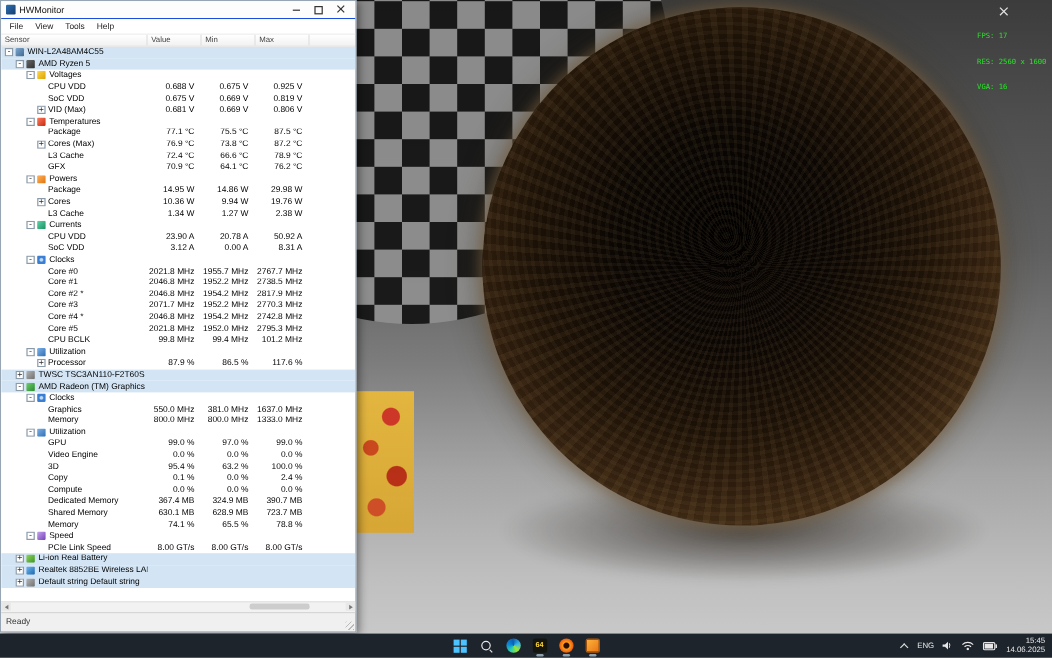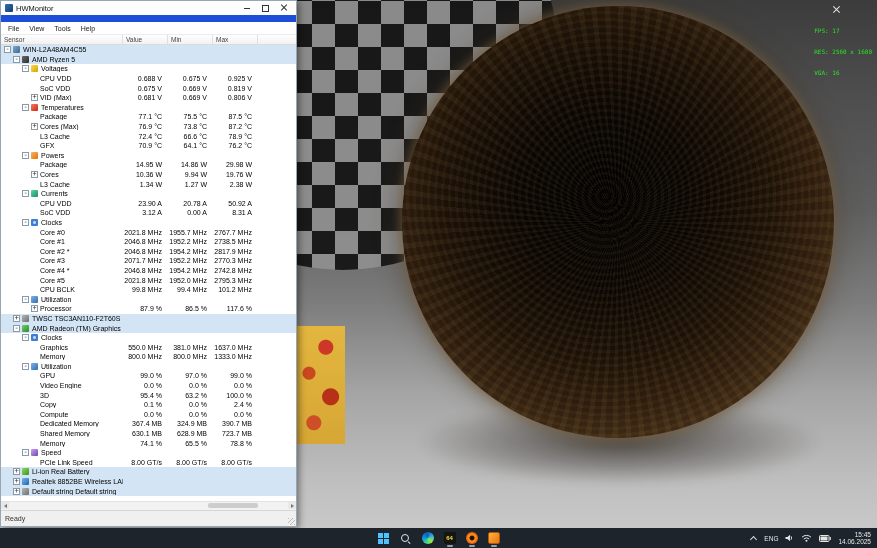--- a/index.html
+++ b/index.html
@@ -31,21 +31,21 @@
   .overlay{position:absolute;top:13px;right:5px;font-family:"DejaVu Sans Mono",monospace;
     font-size:6px;line-height:7px;color:#27e427;text-align:left;white-space:pre}
   .scene-close{position:absolute;top:5px;right:36px;width:9px;height:9px}
   .scene-close::before,.scene-close::after{content:'';position:absolute;left:0;top:4px;width:9px;height:1px;background:#e6e6e6}
   .scene-close::before{transform:rotate(45deg)}
   .scene-close::after{transform:rotate(-45deg)}
 
   
   .hwm{position:absolute;left:0;top:0;width:297px;height:527px;background:#fff;border:1px solid #98a6b3;
     box-sizing:border-box;display:flex;flex-direction:column;box-shadow:2px 2px 7px rgba(0,0,0,.45)}
-  .titlebar{height:14px;flex:0 0 14px;display:flex;align-items:center;background:#fdfdfd;border-bottom:7px solid #1d4ed8;padding:0 2px}
+  .titlebar{height:14px;flex:0 0 14px;display:flex;align-items:center;background:#fdfdfd;border-bottom:1px solid #1d4ed8;padding:0 2px}
   .app-ic{width:8px;height:8px;margin:0 3px 0 2px;border-radius:1px;background:linear-gradient(135deg,#2f6fb2,#153f6e)}
   .title{font-size:7.5px;color:#111;flex:1}
   .winbtns{display:flex;align-items:center}
   .wb{width:19px;height:12px;display:flex;align-items:center;justify-content:center;position:relative;cursor:default}
   .wb-min::before{content:'';width:6px;height:1px;background:#333}
   .wb-max::before{content:'';width:5px;height:5px;border:1px solid #333}
   .wb-close::before,.wb-close::after{content:'';position:absolute;width:8px;height:1px;background:#333;left:5px;top:5px}
   .wb-close::before{transform:rotate(45deg)}
   .wb-close::after{transform:rotate(-45deg)}
   .menubar{height:12px;flex:0 0 12px;display:flex;align-items:center;background:#fff;border-bottom:1px solid #ececec;padding-left:2px}

